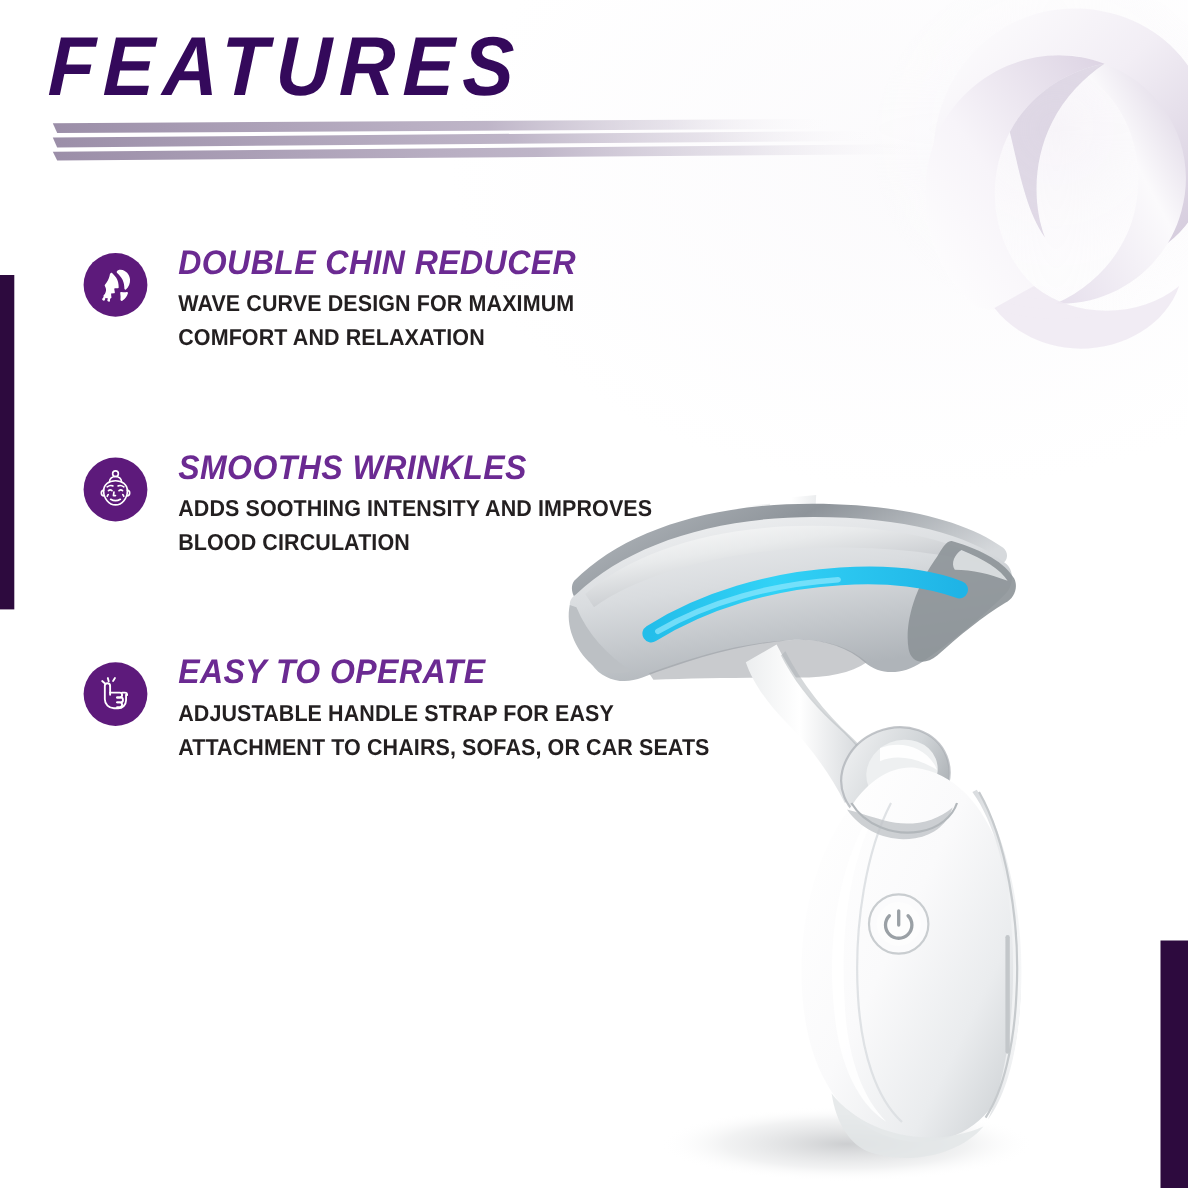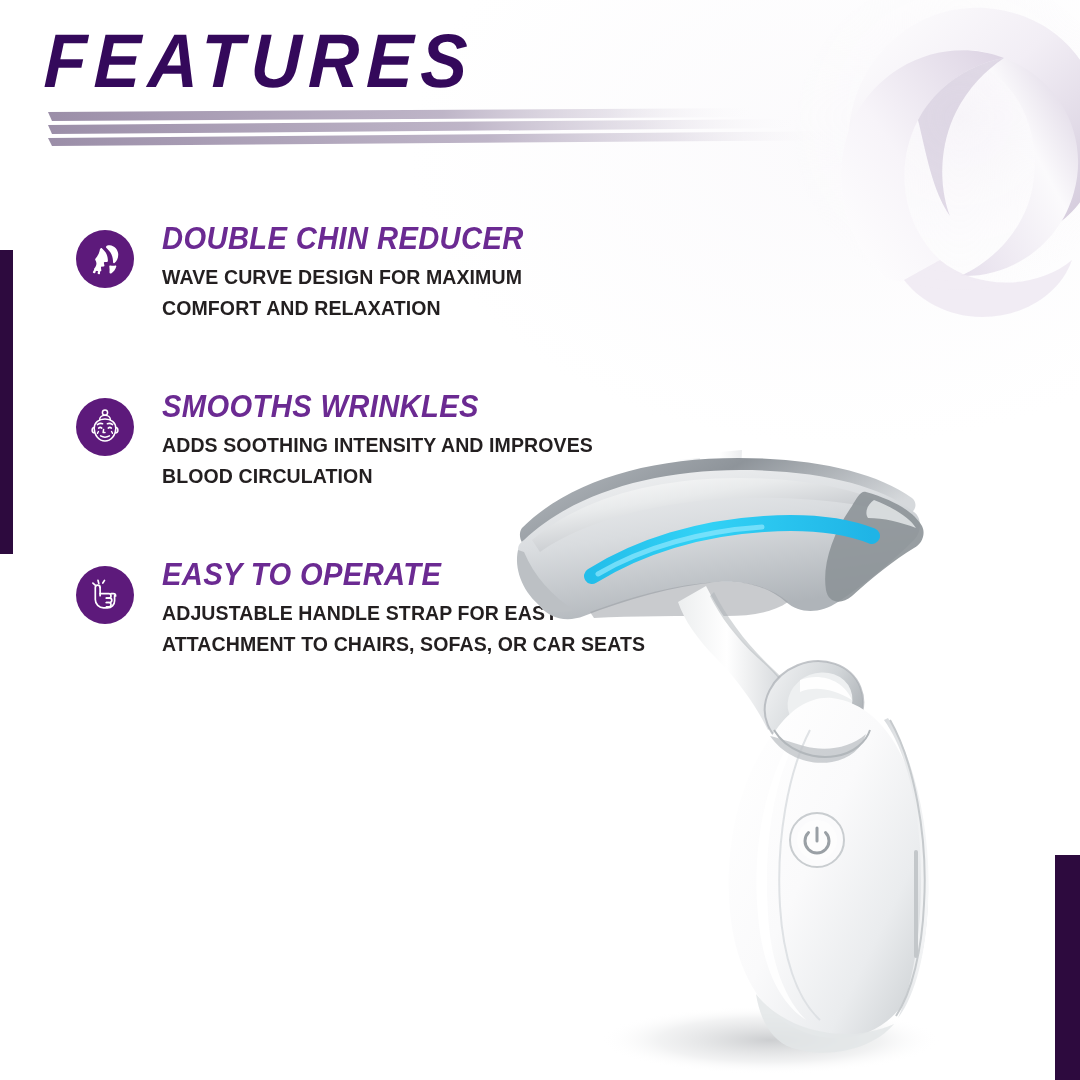--- a/index.html
+++ b/index.html
@@ -69,21 +69,21 @@
   .features{
     position:absolute;
     left:76px; top:222px;
     width:620px;
   }
   .feature{
     position:relative;
     min-height:150px;
     padding-left:86px;
   }
-  .feature + .feature{ margin-top:18px; }
+  .feature + .feature{ margin-top:36px; }
 
   .f-icon{
     position:absolute;
     left:0; top:8px;
     width:58px; height:58px;
     border-radius:50%;
     background:#5D1A7B;
     display:flex; align-items:center; justify-content:center;
   }
   .f-icon svg{ width:40px; height:40px; display:block; }

